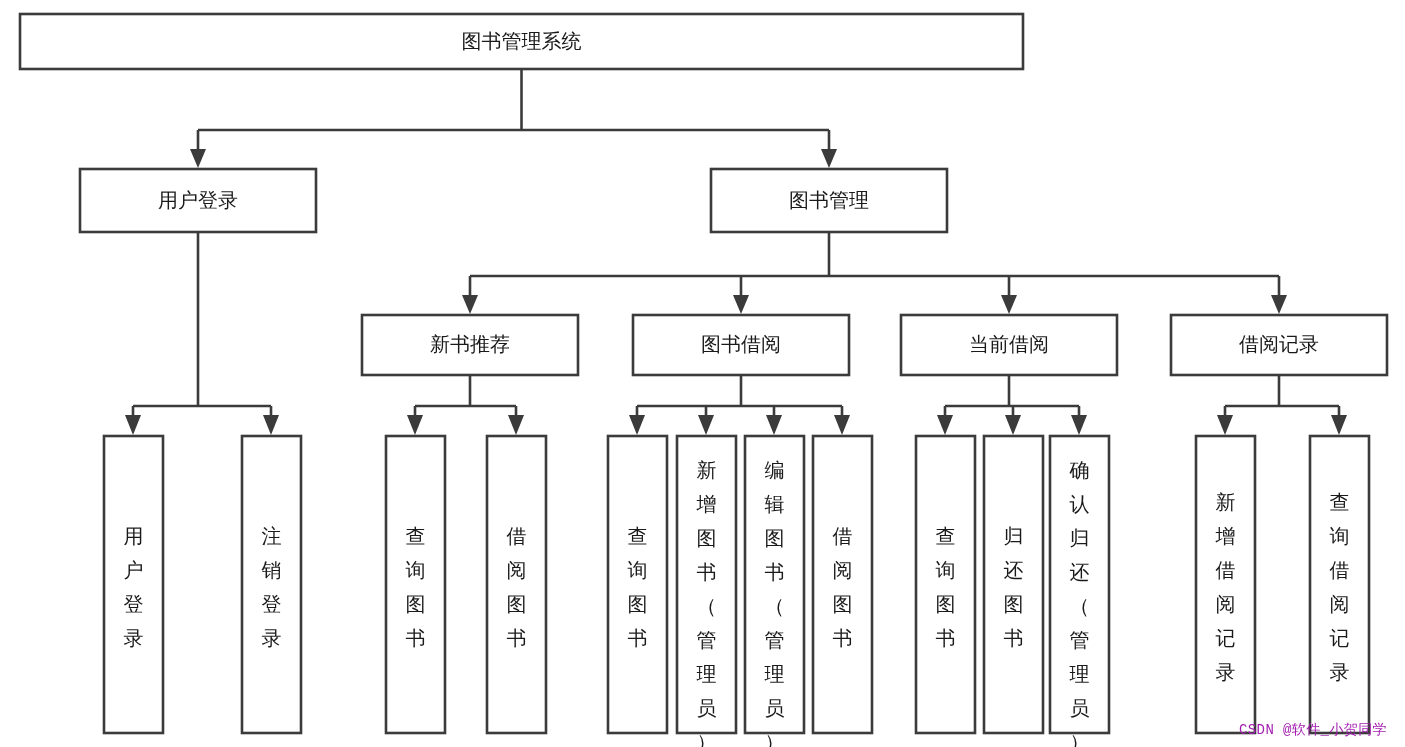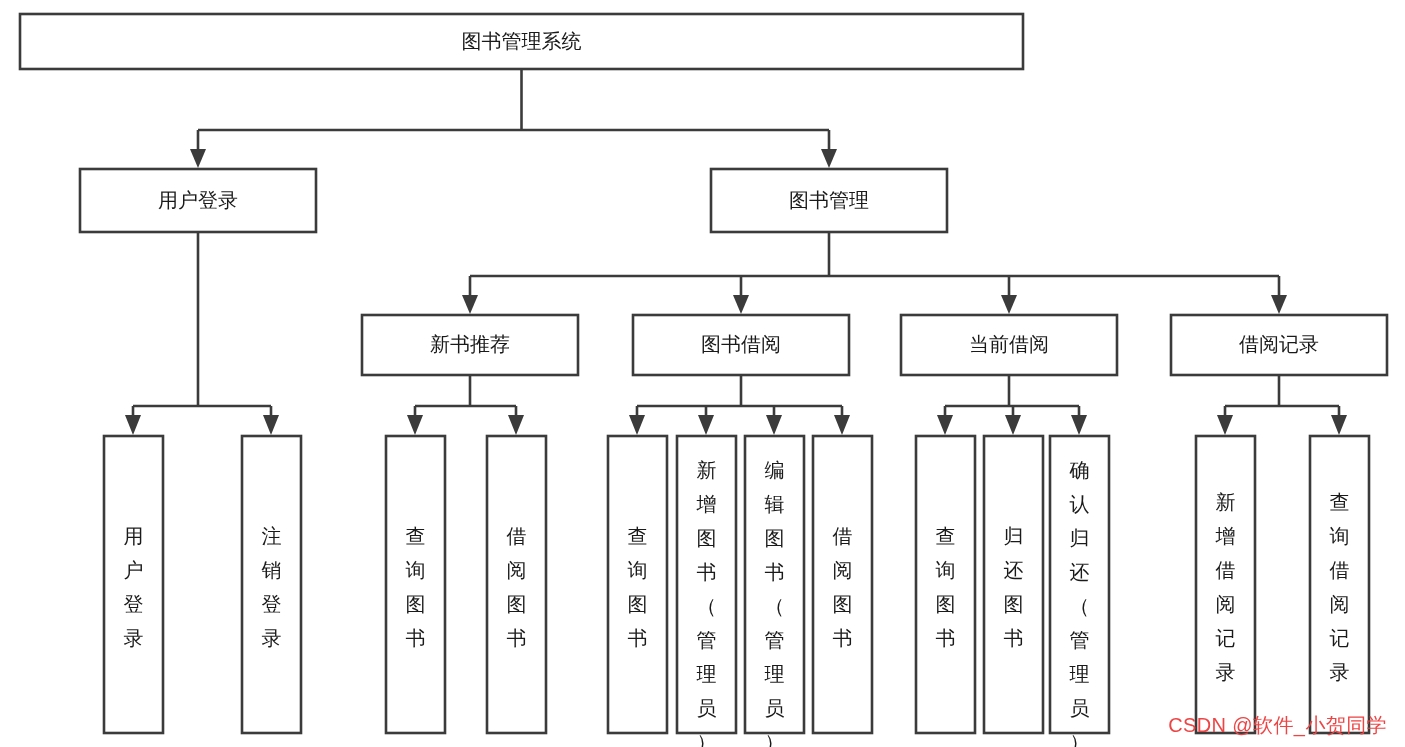--- a/index.html
+++ b/index.html
@@ -44,23 +44,23 @@
   .node-label-vertical {
     fill: #1a1a1a;
     font-family: "Liberation Sans", "DejaVu Sans", sans-serif;
     font-size: 20px;
     text-anchor: middle;
   }
   .watermark-text {
     position: absolute;
     right: 18px;
     bottom: 8px;
-    font-family: Liberation Sans, sans-serif;
-    font-size: 20px;
-    color: #ef4444;
+    font-family: Liberation Mono, monospace;
+    font-size: 14px;
+    color: #a21caf;
     white-space: nowrap;
     letter-spacing: 0.4px;
     pointer-events: none;
   }
 </style>
 </head>
 <body>
 
 <svg id="diagram" viewBox="0 0 1405 747" xmlns="http://www.w3.org/2000/svg">
 

